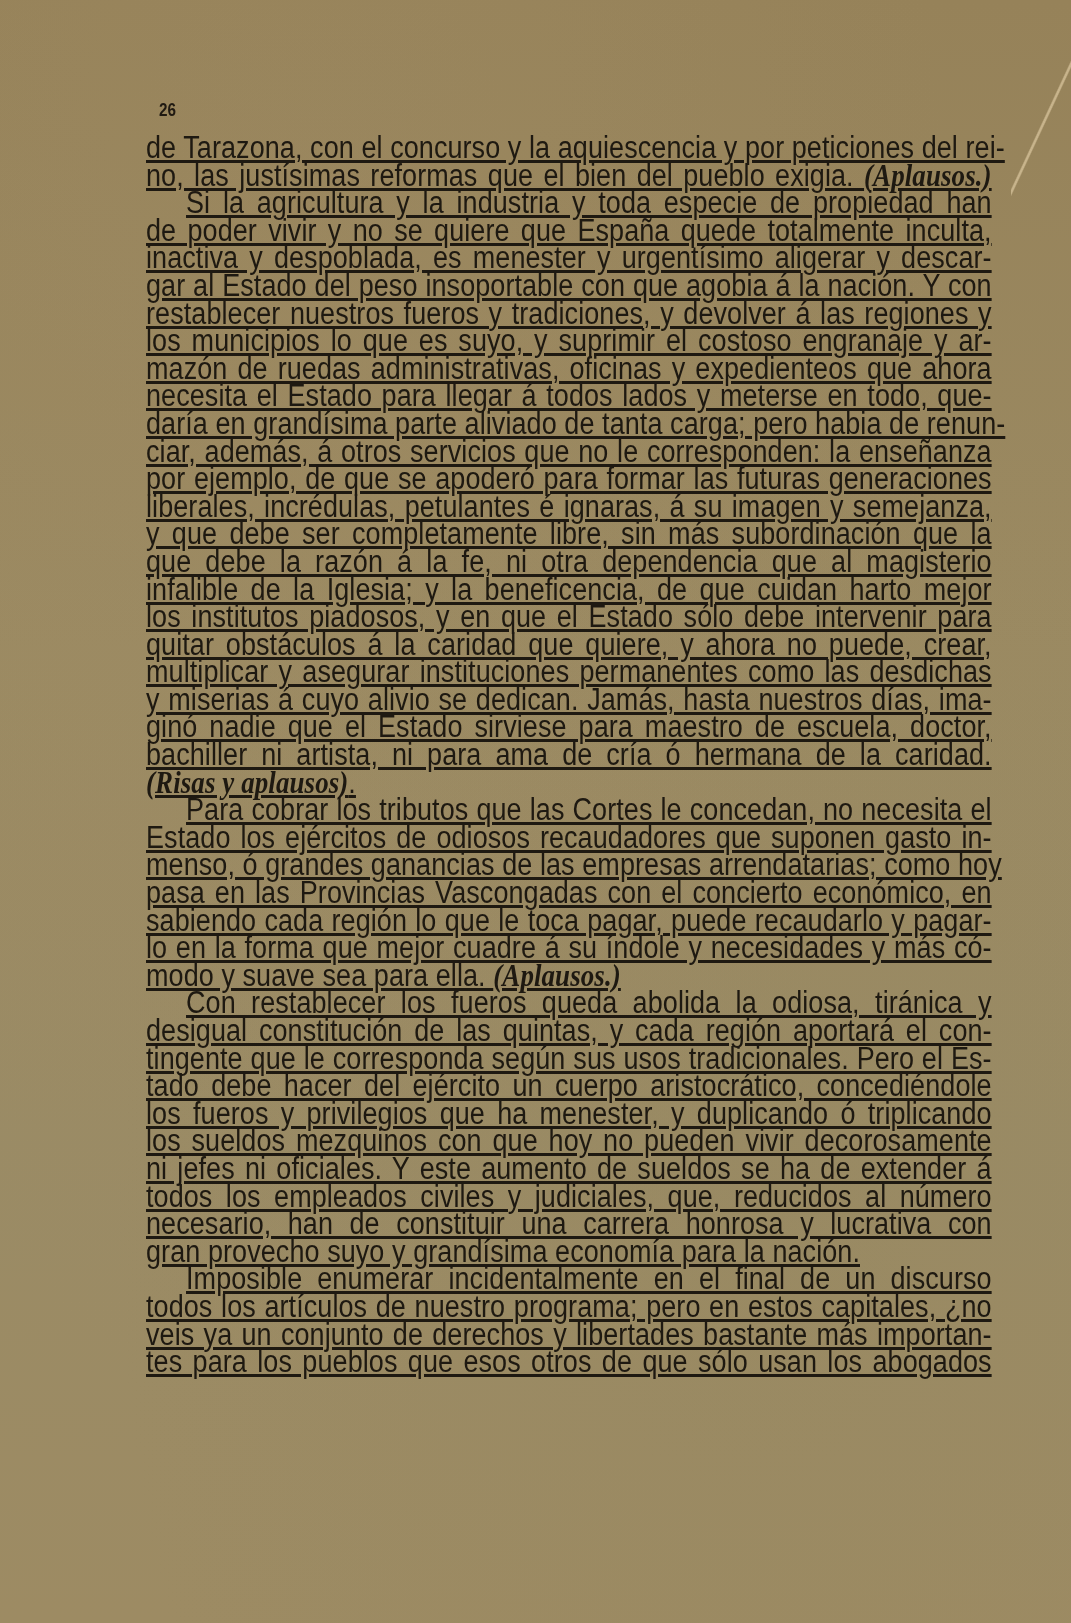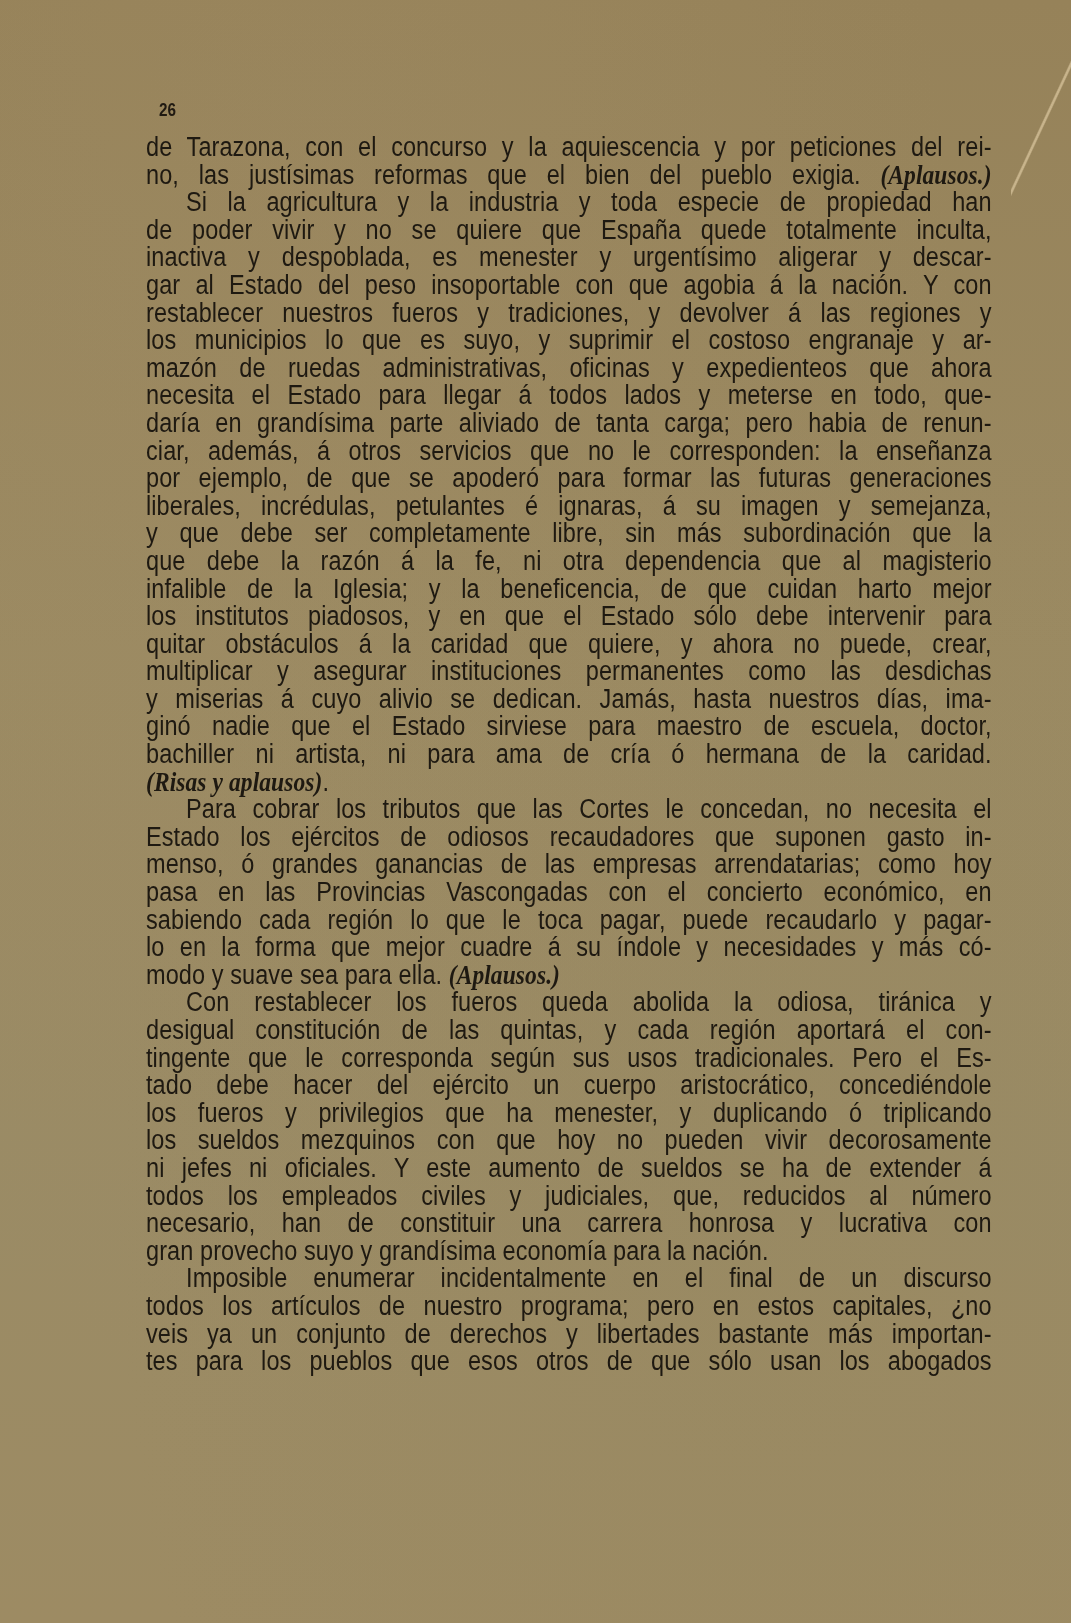--- a/index.html
+++ b/index.html
@@ -43,22 +43,23 @@
       transform: scaleX(0.85);
       transform-origin: left top;
     }
     .text-block {
       position: absolute;
       left: 146px;
       top: 134px;
       width: 846px;
       color: #1e1911;
       font-family: "Liberation Sans", "DejaVu Sans", sans-serif;
-      font-size: 27px;
+      font-size: 31px;
       line-height: 27.6px;
+      text-decoration: underline;
     }
     .line {
       display: block;
       white-space: nowrap;
       text-align: justify;
       text-align-last: justify;
       height: 27.6px;
       transform: scaleX(0.87);
       transform-origin: left center;
       width: 972px;

